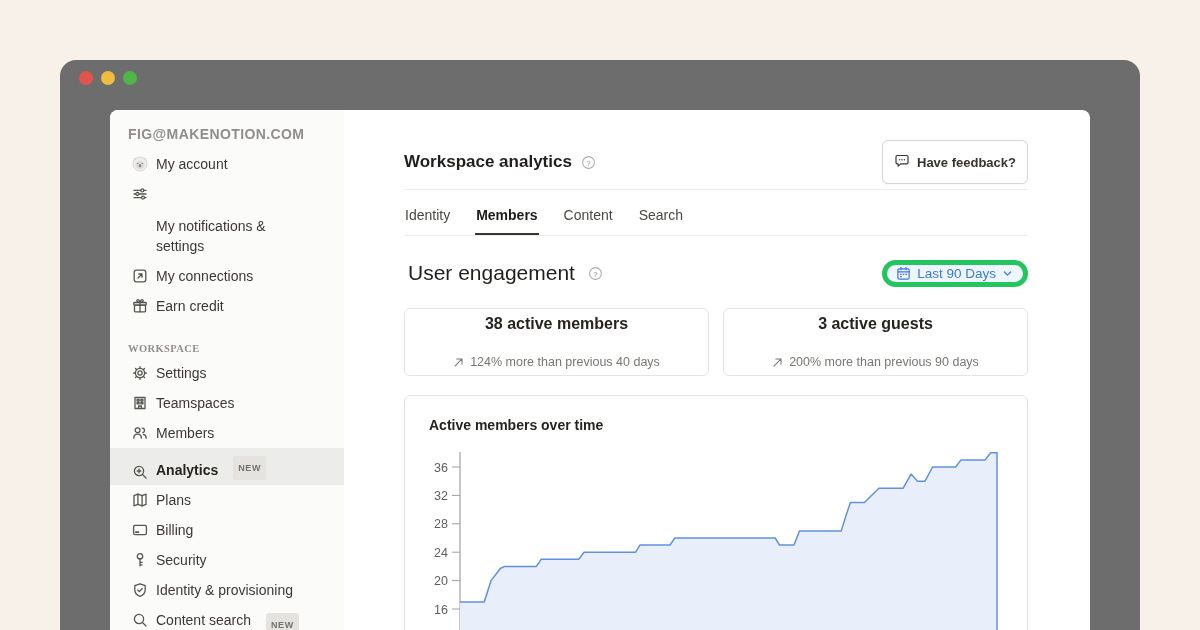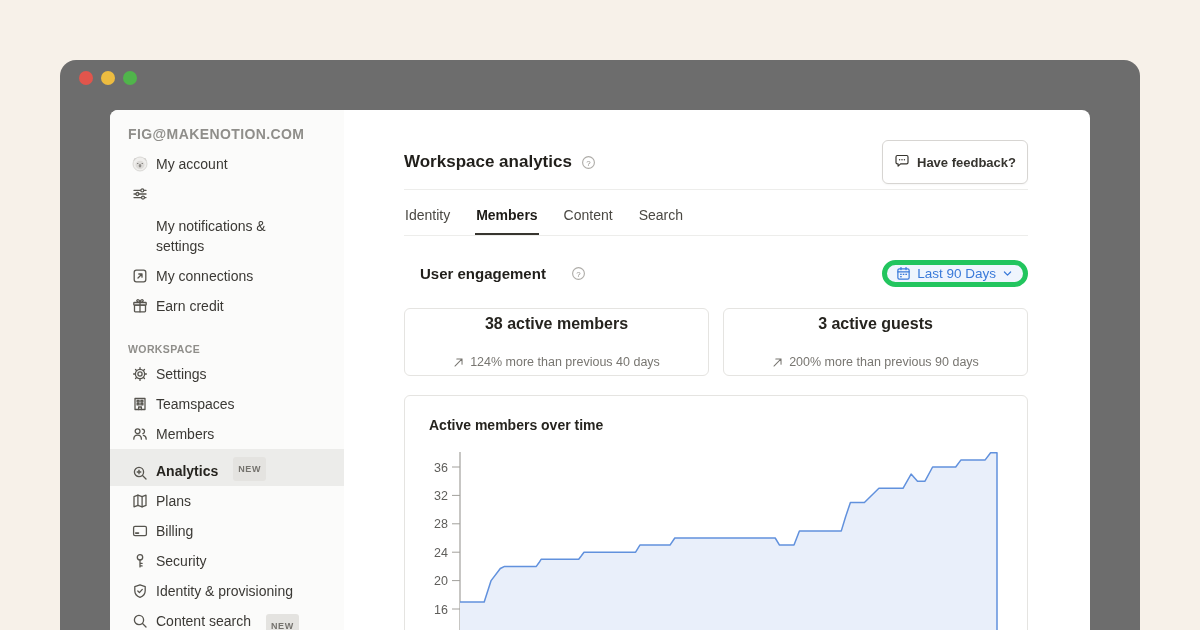--- a/index.html
+++ b/index.html
@@ -27,21 +27,21 @@
   }
 
   
   .sidebar { width:234px; flex:none; background:#fbfbfa; padding-top:16px; }
   .sb-email {
     padding:0 12px 7px 18px; font-size:14px; font-weight:700;
     letter-spacing:0.4px; color:#8f8e8a;
   }
   .sb-section {
     margin-top:22px; padding:0 12px 4px 18px; font-size:10.5px; font-weight:600;
-    letter-spacing:0.4px; color:#8f8e8a;
+    letter-spacing:0.4px; color:#8f8e8a;font-family:Liberation Serif, serif;
   }
   .sb-item {
     display:flex; align-items:flex-start; gap:8px;
     padding:5px 10px 5px 22px; font-size:14px; line-height:20px; color:#3b3935;
     cursor:default;
   }
   .sb-item.selected { background:#ececea; font-weight:600; color:#26241f;align-items:flex-end; }
   .sb-icon { width:16px; height:16px; flex:none; margin-top:2px; display:flex; }
   .sb-icon svg { width:16px; height:16px; }
   .sb-label { white-space:nowrap; }
@@ -68,21 +68,21 @@
   .feedback-btn svg { width:16px; height:16px; }
 
   .divider { height:1px; background:#ededeb; }
   .divider.first { margin-top:13px; }
 
   .tabs { display:flex; gap:24px; border-bottom:1px solid #ededeb; }
   .tab { padding:17px 1px 12px; font-size:14px; color:#4a4843; cursor:pointer; }
   .tab.active { color:#1d1b17; font-weight:600; box-shadow:inset 0 -2px 0 #37352f; }
 
   .engage-row { display:flex; justify-content:space-between; align-items:center; margin-top:23px; height:28px; }
-  .section-title { font-size:15px; font-weight:700; color:#211f1b; margin:16px; }
+  .section-title { font-size:21px; font-weight:400; color:#211f1b; margin:4px; }
   .date-pill {
     display:flex; align-items:center; gap:6px; height:27px; padding:0 10px 0 9px;
     background:#eff5fd; border:5px solid #22c55e; border-radius:14px;
     font-size:13.5px; font-weight:500; color:#3a7ad9; cursor:pointer;
   }
   .date-pill svg { display:block; }
 
   .cards-row { display:flex; gap:14px; margin-top:21px; }
   .stat-card {
     flex:1; height:68px; border:1px solid #e5e4e1; border-radius:6px; background:#fff;

